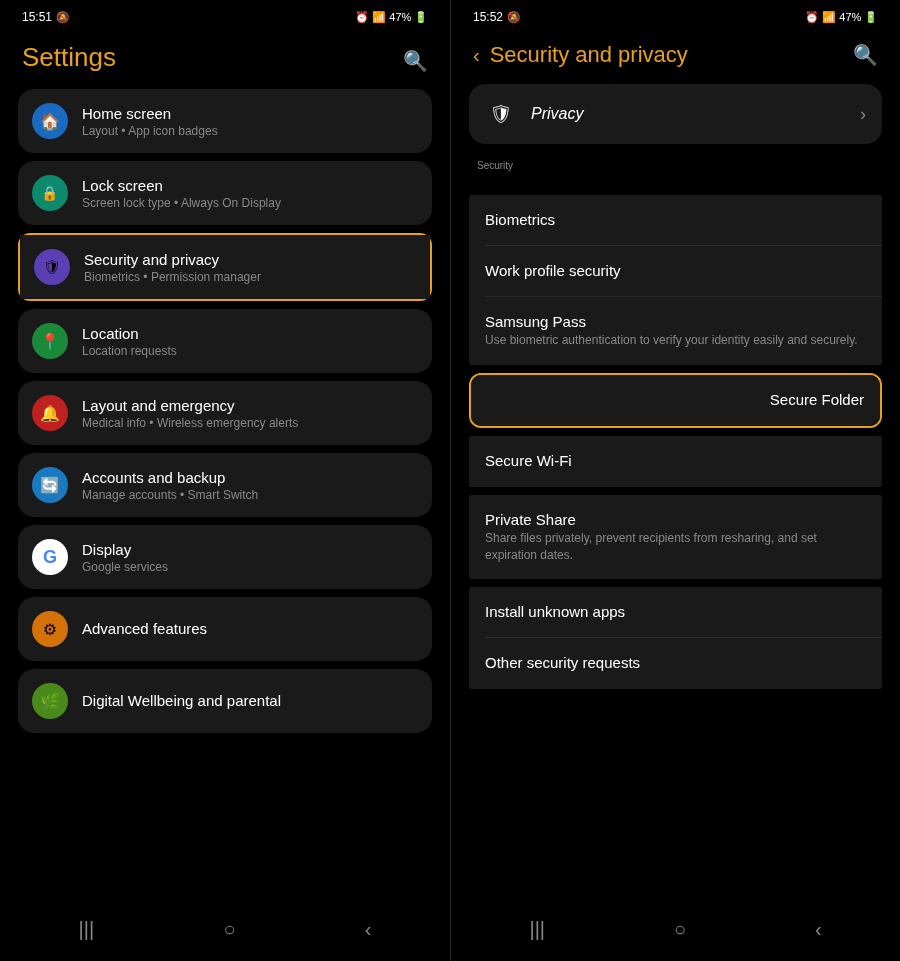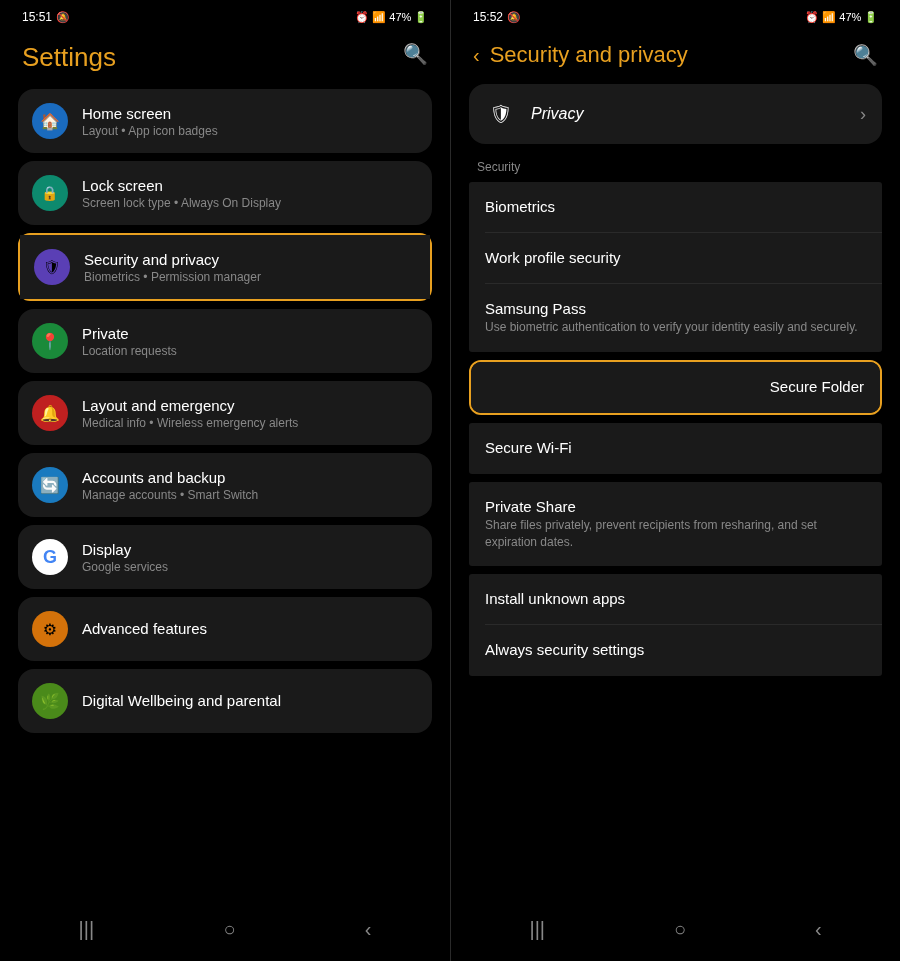--- a/index.html
+++ b/index.html
@@ -32,21 +32,21 @@
       font-size: 12px;
       font-weight: 500;
     }
 
     .status-left { display: flex; align-items: center; gap: 4px; }
     .status-right { display: flex; align-items: center; gap: 3px; font-size: 11px; }
 
     .screen-title {
       display: flex;
       justify-content: space-between;
-      align-items: flex-start;
+      align-items: flex-end;
       padding: 12px 8px 16px;
     }
 
     .screen-title h1 {
       color: #e8a020;
       font-size: 26px;
       font-weight: 400;
     }
 
     .search-icon-btn {
@@ -179,22 +179,22 @@
       font-style: italic;
     }
 
     .privacy-arrow {
       color: #888;
       font-size: 18px;
     }
 
     .section-label {
       color: #888;
-      font-size: 12px;
-      padding: 4px 8px 8px;
+      font-size: 10px;
+      padding: 4px 8px 24px;
     }
 
     .security-group {
       background: #1a1a1a;
       border-radius: 3px;
       margin-bottom: 8px;
       overflow: hidden;
     }
 
     .security-item {
@@ -299,21 +299,21 @@
           <div class="item-title">Security and privacy</div>
           <div class="item-subtitle">Biometrics • Permission manager</div>
         </div>
       </div>
     </div>
 
     <div class="settings-group">
       <div class="settings-item">
         <div class="item-icon icon-green">📍</div>
         <div class="item-text">
-          <div class="item-title">Private</div>
+          <div class="item-title">Location</div>
           <div class="item-subtitle">Location requests</div>
         </div>
       </div>
     </div>
 
     <div class="settings-group">
       <div class="settings-item">
         <div class="item-icon icon-red">🔔</div>
         <div class="item-text">
           <div class="item-title">Layout and emergency</div>
@@ -429,21 +429,21 @@
         <div class="security-item-title">Private Share</div>
         <div class="security-item-subtitle">Share files privately, prevent recipients from resharing, and set expiration dates.</div>
       </div>
     </div>
 
     <div class="security-group">
       <div class="security-item">
         <div class="security-item-title">Install unknown apps</div>
       </div>
       <div class="security-item">
-        <div class="security-item-title">Always security settings</div>
+        <div class="security-item-title">Other security requests</div>
       </div>
     </div>
 
   </div>
 
   <div class="nav-bar">
     <span class="nav-icon">|||</span>
     <span class="nav-icon">○</span>
     <span class="nav-icon">‹</span>
   </div>

